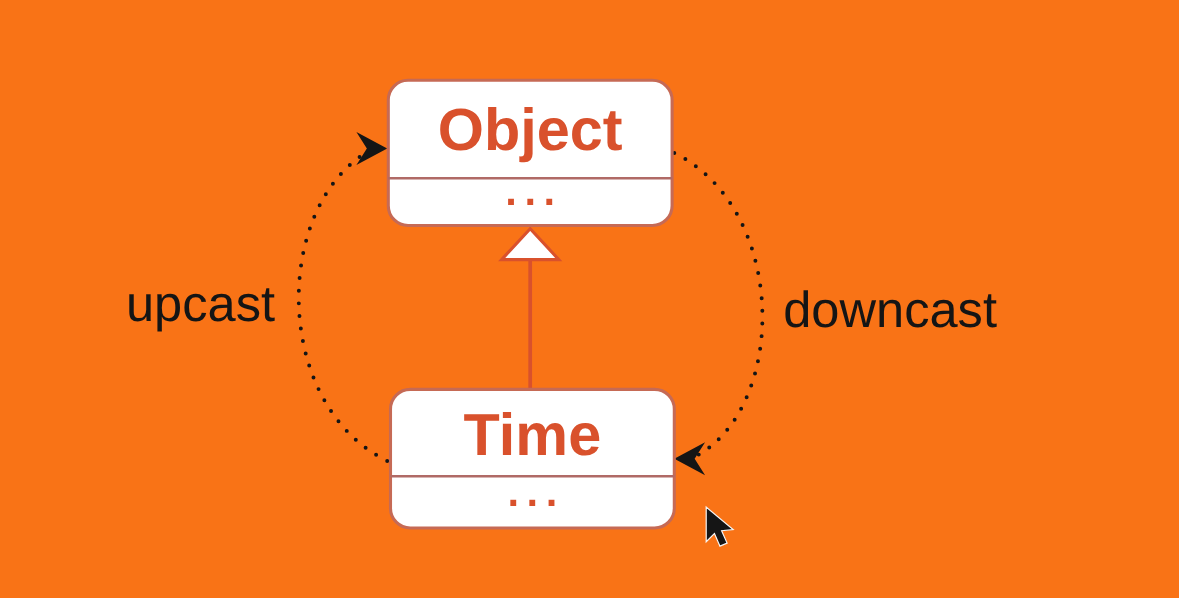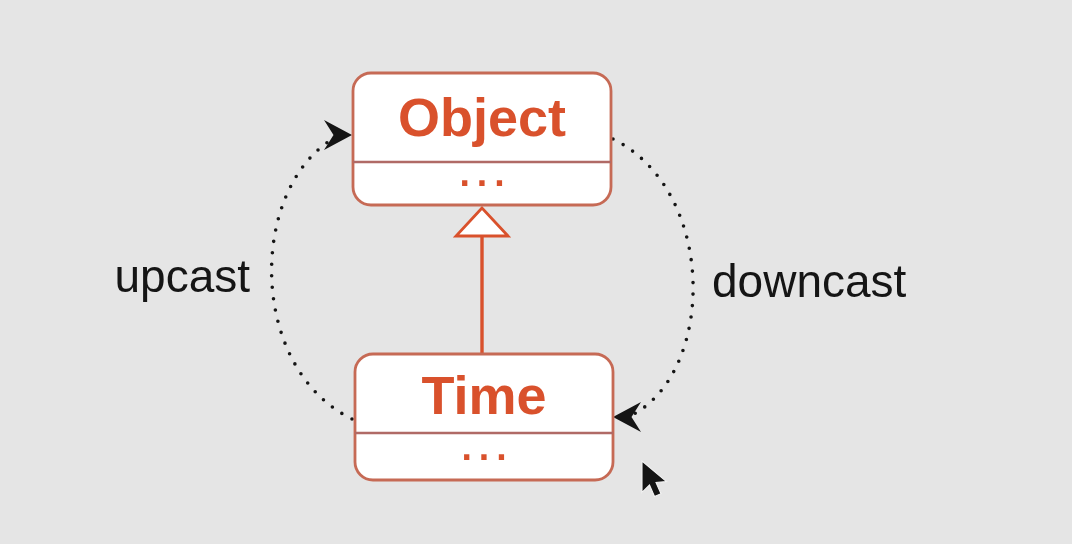--- a/index.html
+++ b/index.html
@@ -4,21 +4,21 @@
 <style>
   html, body {
     margin: 0;
     padding: 0;
     background: #ffffff;
   }
   .stage {
     position: relative;
     width: 1072px;
     height: 544px;
-    background: #e5e5e5;
+    background: #f97316;
     overflow: hidden;
     font-family: "Liberation Sans", sans-serif;
   }
   svg { display: block; }
 
   .class-title {
     font-family: "Liberation Sans", "DejaVu Sans", sans-serif;
     font-weight: 700;
     font-size: 54px;
     fill: #d9512c;

